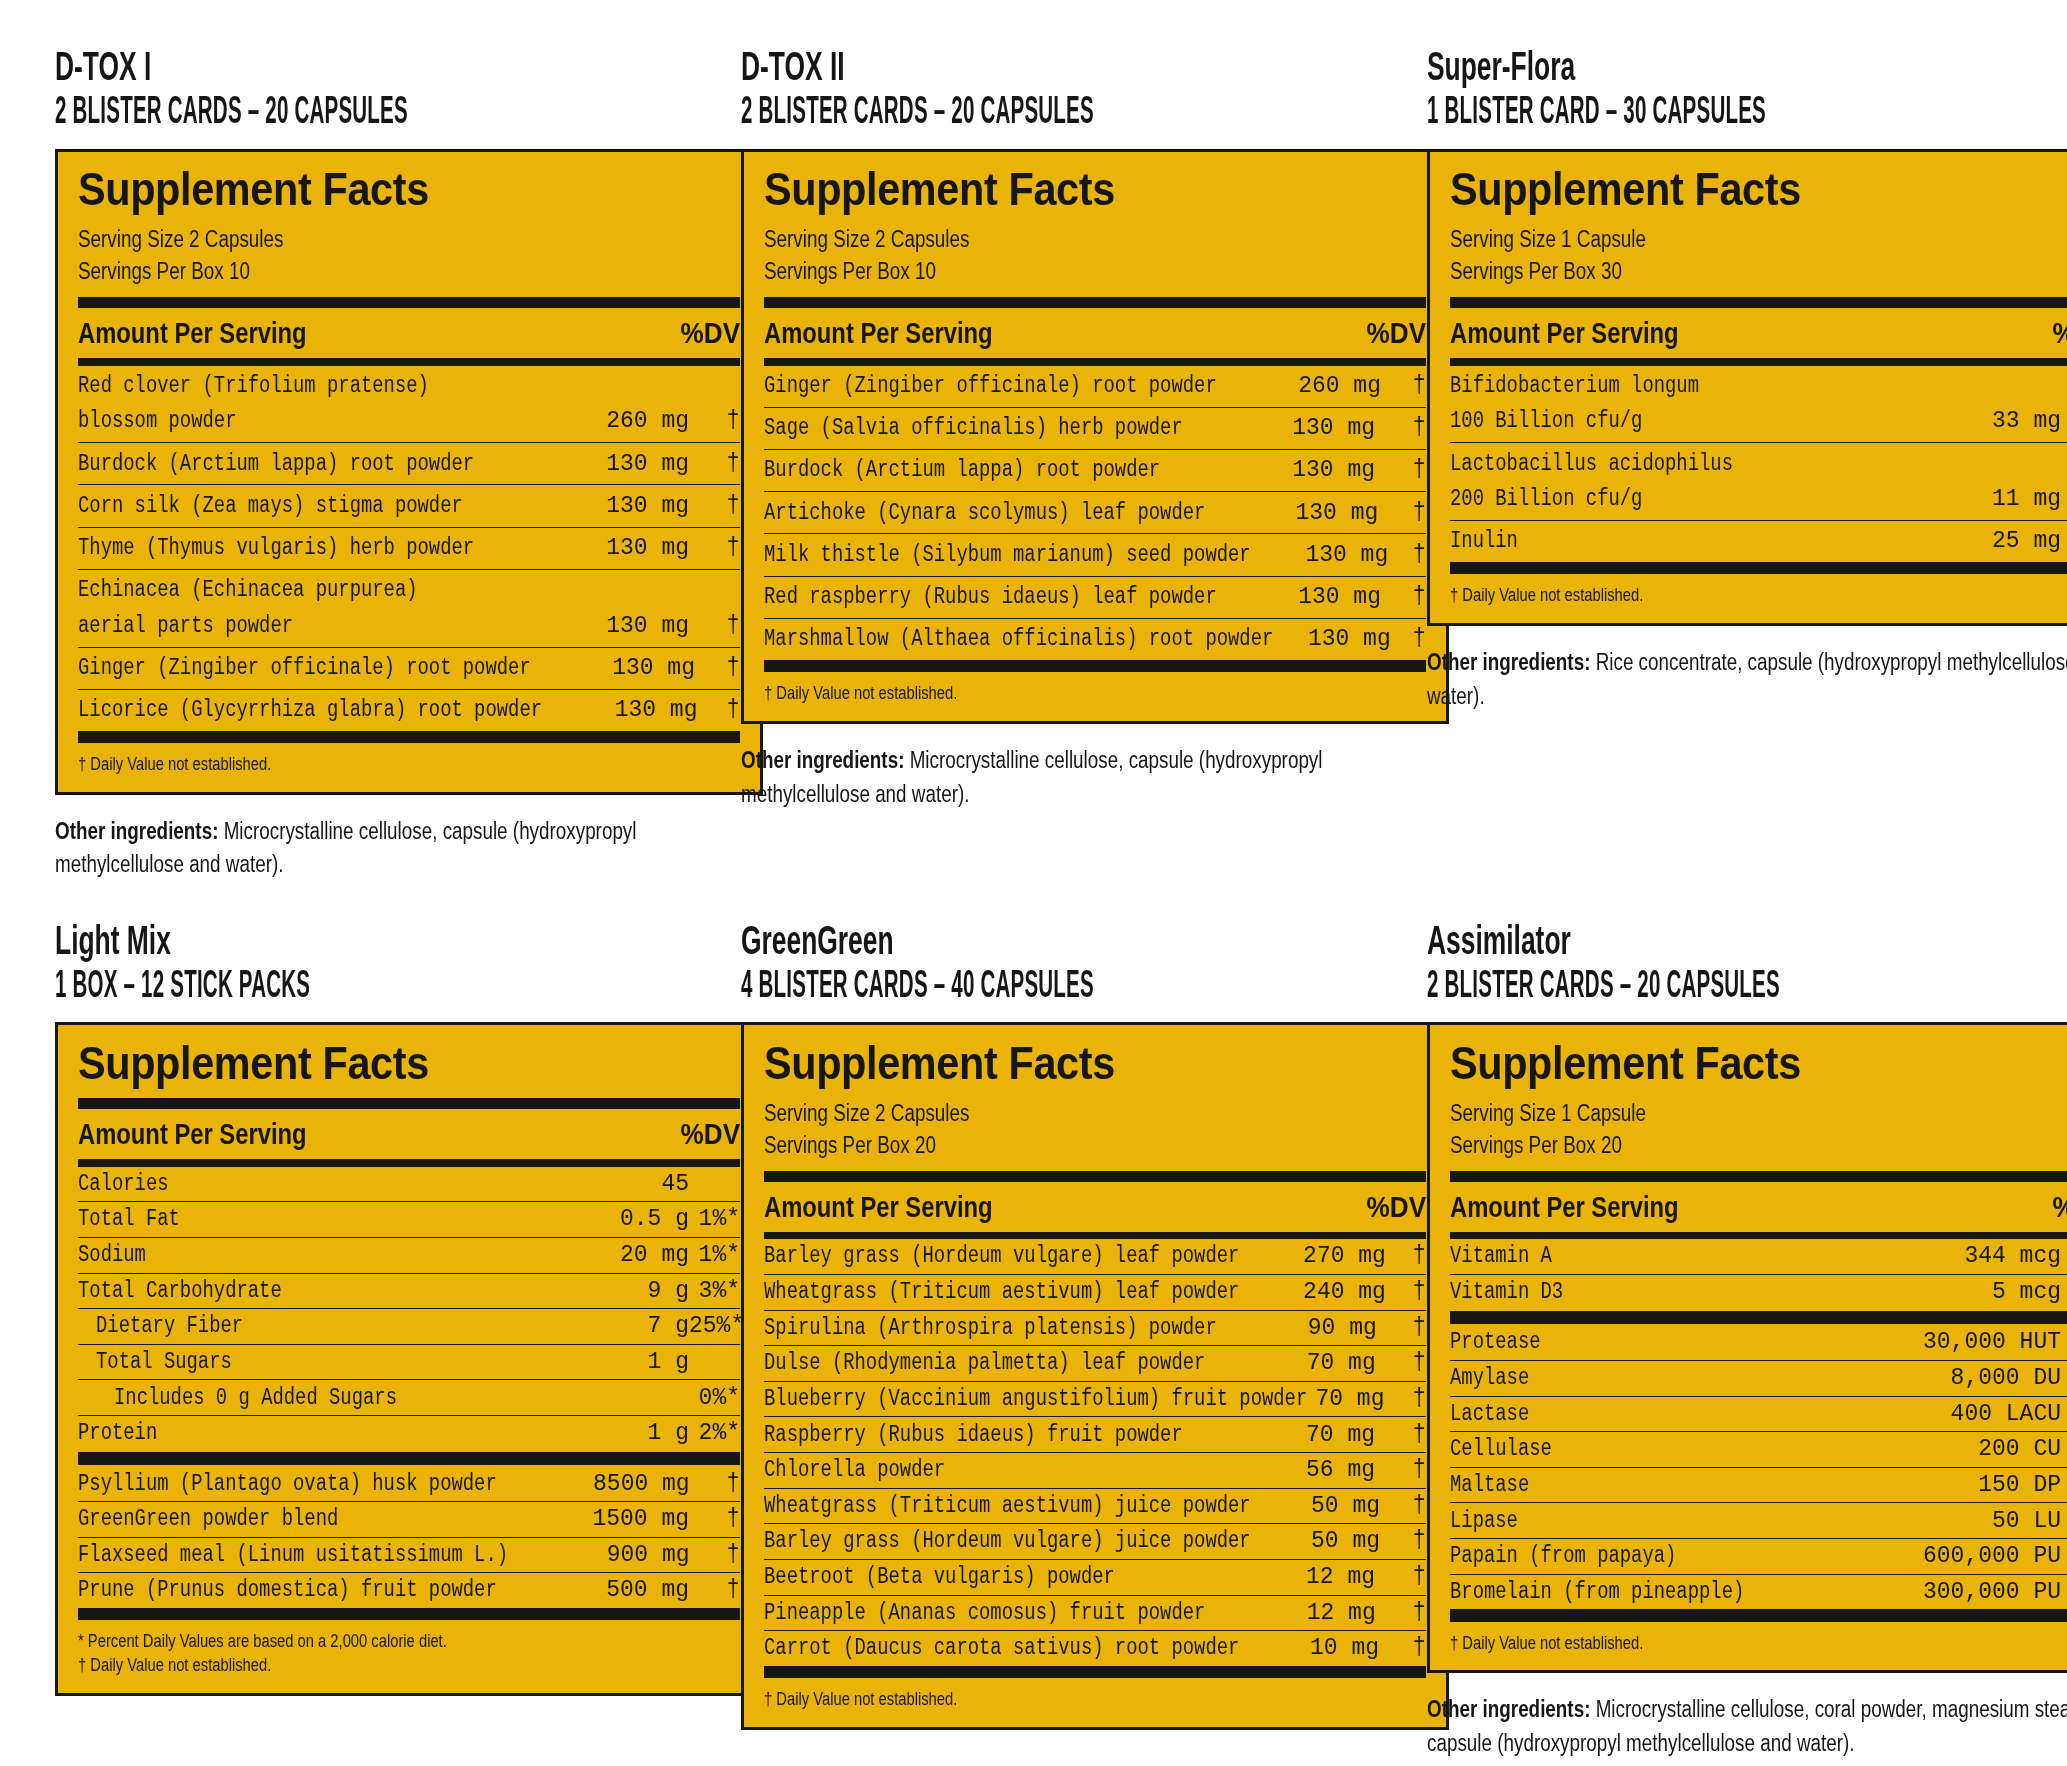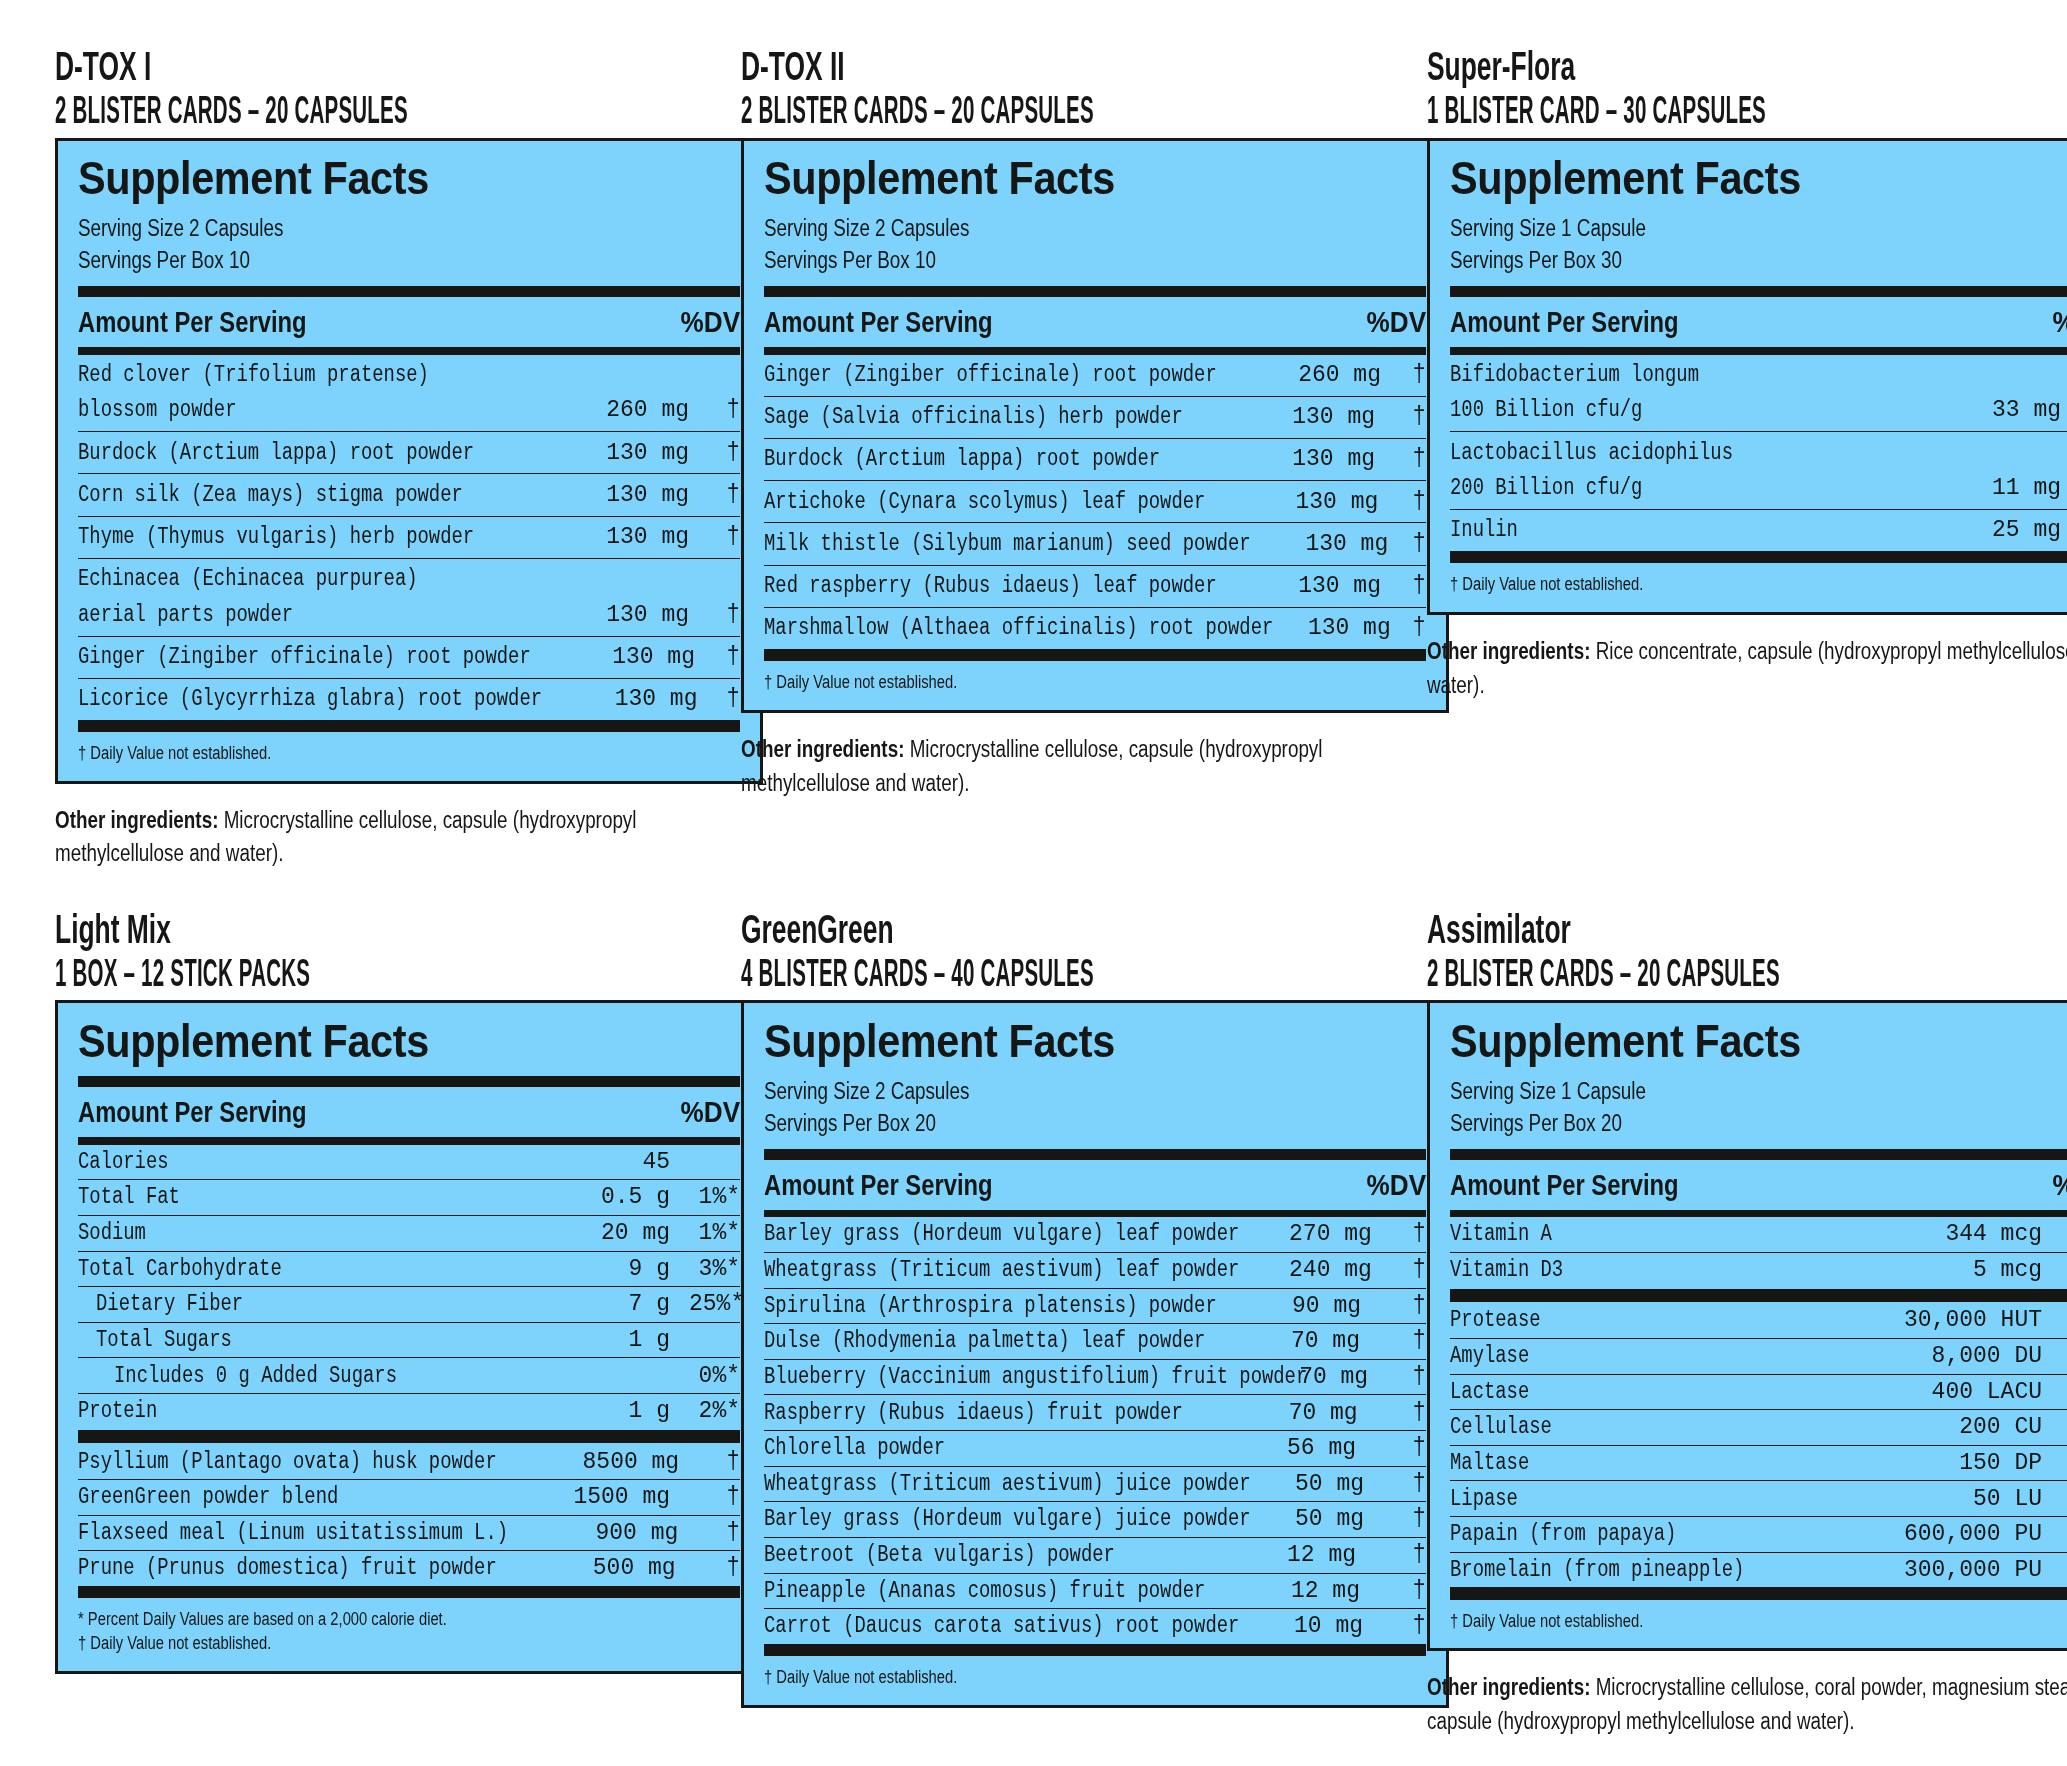--- a/index.html
+++ b/index.html
@@ -22,21 +22,21 @@
     margin:0;font-size:40px;font-weight:bold;line-height:1.04;
     transform:scaleX(.66);transform-origin:0 0;white-space:nowrap;
   }
   .pspec{
     margin-top:3.3px;font-size:38px;font-weight:bold;line-height:1.02;
     text-transform:uppercase;letter-spacing:0.4px;
     transform:scaleX(.54);transform-origin:0 0;white-space:nowrap;
   }
   
   .facts{
-    margin-top:8px;border:3.3px solid #161615;background:#7dd3fc;
+    margin-top:19px;border:3.3px solid #161615;background:#eab308;
     padding:13.2px 20px 15px 20px;
   }
   .sf-title{
     font-size:46px;font-weight:bold;letter-spacing:-0.4px;line-height:1.08;
     transform:scaleX(.9);transform-origin:0 0;white-space:nowrap;
   }
   .serving{margin-top:8.3px;font-size:23px;line-height:1.4;}
   .serving .ln{display:block;width:max-content;transform:scaleX(.82);transform-origin:0 50%;white-space:nowrap;}
   .bar{background:#161615;}
   .bar-lg{height:10.7px;margin-top:10px;}
@@ -44,21 +44,21 @@
   .bar-mid{height:12.4px;margin:1.7px 0;}
   .bar-end{height:12.4px;}
   .hdr{
     display:flex;justify-content:space-between;align-items:baseline;
     font-size:29px;font-weight:bold;padding:9px 0 8.3px 0;
   }
   .hdr .h1{display:inline-block;transform:scaleX(.82);transform-origin:0 50%;white-space:nowrap;}
   .hdr .h2{display:inline-block;transform:scaleX(.9);transform-origin:100% 50%;white-space:nowrap;}
   
   .row{display:flex;align-items:flex-end;padding:7.4px 0;font-size:23px;line-height:1.15;font-family:Liberation Mono, monospace;}
-  .compact .row{padding:4.1px 0;gap:19px;}
+  .compact .row{padding:4.1px 0;}
   .rows .row + .row{border-top:1.7px solid #161615;}
   .rows .bar-mid + .row{border-top:none;}
   .name{flex:1 1 auto;min-width:0;}
   .name .ln{display:block;width:max-content;transform:scaleX(.82);transform-origin:0 100%;white-space:nowrap;}
   .name .ln + .ln{margin-top:9px;}
   .ind-1 .name{padding-left:18px;}
   .ind-2 .name{padding-left:36px;}
   .amt{min-width:74px;text-align:right;white-space:nowrap;padding-left:6.6px;}
   .dv{width:51px;text-align:right;white-space:nowrap;}
   

